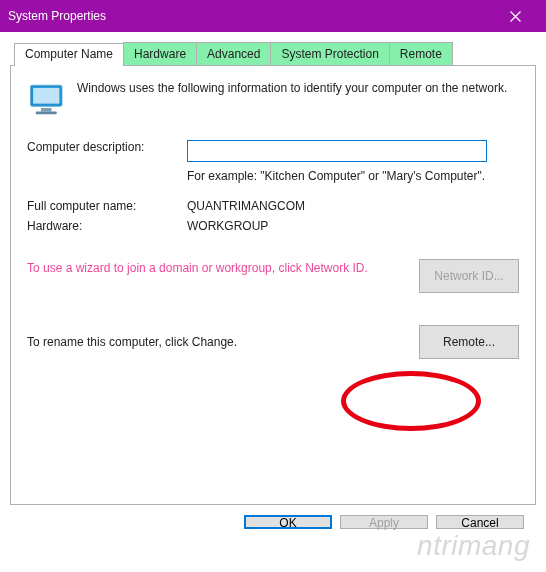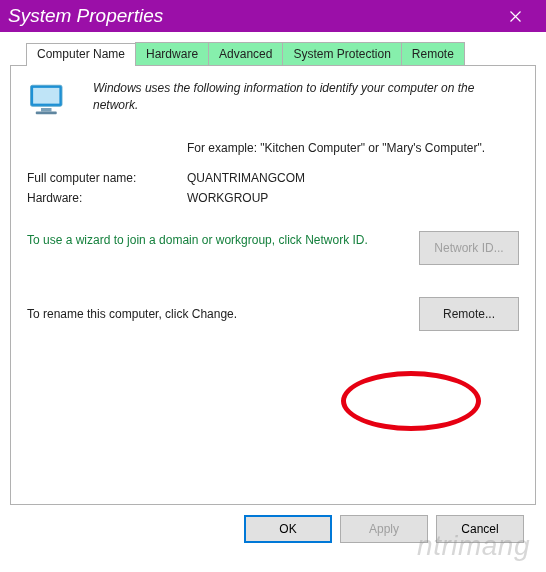--- a/index.html
+++ b/index.html
@@ -1,42 +1,42 @@
 <!DOCTYPE html>
 <html><head>
 <meta charset="utf-8">
 <style>
 * { box-sizing: border-box; font-family: "Segoe UI", Arial, sans-serif; }
 body { margin: 0; background: #fff; width: 546px; height: 572px; overflow: hidden; position: relative; }
-.titlebar { background: #9b0fa8; color: #fff; height: 32px; display: flex; align-items: center; padding: 0 8px; font-size: 19px; font-style: italic; }
+.titlebar { background: #9b0fa8; color: #fff; height: 32px; display: flex; align-items: center; padding: 0 8px; font-size: 12px; }
 .titlebar-text { flex: 1; }
 .close-btn { width: 45px; height: 32px; display: flex; align-items: center; justify-content: center; cursor: pointer; }
 .close-btn svg { width: 11px; height: 11px; }
 .content { padding: 10px 10px 0 10px; }
-.tab-strip { display: flex; font-size: 12px; margin-left: 16px; position: relative; z-index: 2; }
+.tab-strip { display: flex; font-size: 12px; margin-left: 4px; position: relative; z-index: 2; }
 .tab { border: 1px solid #b1b1b1; border-bottom: none; padding: 4px 10px; background: #86efac; color: #222; cursor: pointer; margin-right: -1px; }
 .tab.active { background: #fff; position: relative; top: 1px; padding-top: 3px; }
 .panel { border: 1px solid #b1b1b1; padding: 14px 16px 22px 16px; min-height: 440px; font-size: 12px; color: #222; position: relative; }
-.intro { display: flex; gap: 24px; margin-bottom: 18px; font-style: italic; }
+.intro { display: flex; gap: 8px; margin-bottom: 18px; }
 .monitor-icon { width: 42px; height: 42px; flex-shrink: 0; }
 .intro-text { line-height: 1.45; }
 .row { display: flex; margin-bottom: 6px; }
 .row-label { width: 160px; flex-shrink: 0; }
 .row-value { flex: 1; }
 .desc-input { width: 300px; height: 22px; border: 1px solid #0078d7; padding: 1px 3px; font-size: 12px; outline: none; }
 .hint-row { margin-left: 160px; margin-top: 2px; margin-bottom: 14px; line-height: 1.4; }
-.disabled-text { color: #15803d; }
+.disabled-text { color: #ec4899; }
 .wizard-row { display: flex; align-items: flex-start; margin-top: 26px; margin-bottom: 32px; }
 .wizard-text { flex: 1; line-height: 1.5; padding-right: 8px; }
 .rename-row { display: flex; align-items: center; margin-top: 10px; }
 .rename-text { flex: 1; }
 .panel-btn { width: 100px; height: 34px; background: #e1e1e1; border: 1px solid #adadad; font-size: 12px; color: #222; cursor: pointer; padding: 0; }
 .panel-btn:disabled { color: #a0a0a0; cursor: default; }
 .dlg-buttons { display: flex; justify-content: flex-end; gap: 8px; padding: 10px 12px 12px 0; }
-.dlg-btn { width: 88px; height: 28px; font-size: 12px; border: 1px solid #adadad; background: #e1e1e1; cursor: pointer; padding: 0; }
+.dlg-btn { width: 88px; height: 14px; font-size: 12px; border: 1px solid #adadad; background: #e1e1e1; cursor: pointer; padding: 0; }
 .dlg-btn:disabled { color: #a0a0a0; cursor: default; }
 .dlg-btn.default { border: 1px solid #0078d7; box-shadow: inset 0 0 0 1px #0078d7; }
 .highlight-ellipse { position: absolute; border: 5px solid #e60012; border-radius: 50%; width: 140px; height: 60px; top: 305px; left: 330px; pointer-events: none; }
 .watermark { position: absolute; right: 16px; bottom: 10px; font-size: 28px; font-style: italic; color: rgba(140,140,140,0.35); letter-spacing: 0.5px; pointer-events: none; }
 </style>
 </head>
 <body>
 
 <div class="titlebar">
   <span class="titlebar-text">System Properties</span>
@@ -60,20 +60,26 @@
     <div class="intro">
       <svg class="monitor-icon" viewBox="0 0 48 48">
         <rect x="4" y="6" width="36" height="24" rx="2" fill="#1e90d4" stroke="#5aa7cc"></rect>
         <rect x="7" y="9" width="30" height="18" fill="#bfe4f7"></rect>
         <rect x="16" y="32" width="12" height="4" fill="#7aa0b8"></rect>
         <rect x="10" y="36" width="24" height="3" rx="1" fill="#5f86a0"></rect>
       </svg>
       <div class="intro-text">Windows uses the following information to identify your computer on the network.</div>
     </div>
 
+    <div class="row">
+      <div class="row-label">Computer description:</div>
+      <div class="row-value">
+        <input class="desc-input" type="text" value="" style="">
+      </div>
+    </div>
     <div class="hint-row">For example: "Kitchen Computer" or "Mary's Computer".</div>
 
     <div class="row">
       <div class="row-label">Full computer name:</div>
       <div class="row-value">QUANTRIMANGCOM</div>
     </div>
 
     <div class="row" style="margin-top:6px">
       <div class="row-label">Hardware:</div>
       <div class="row-value">WORKGROUP</div>

